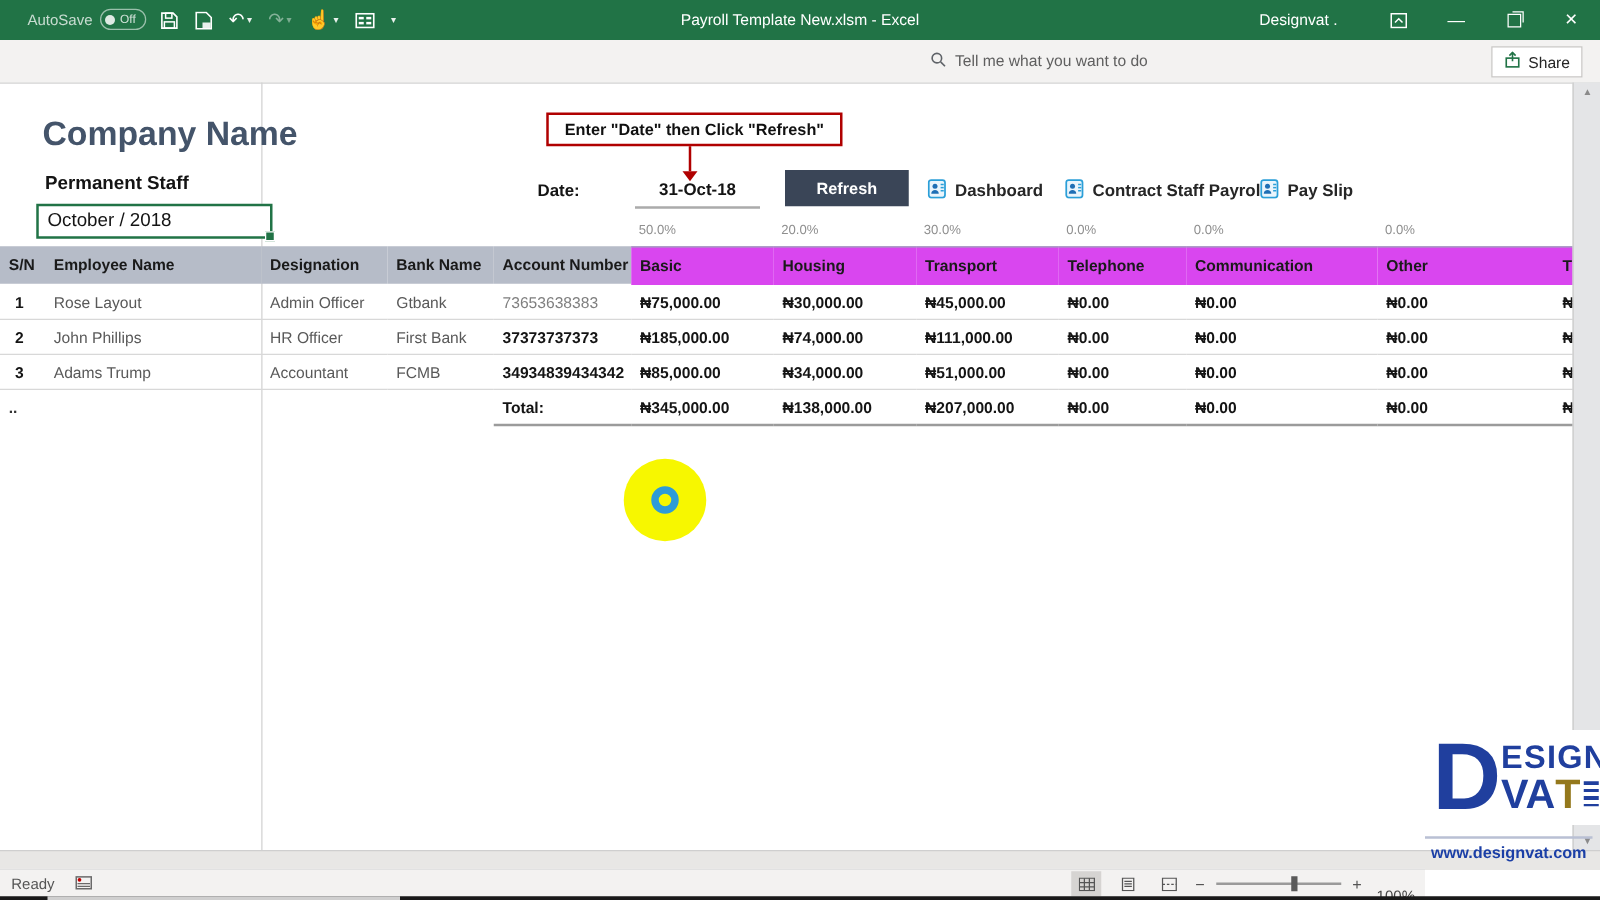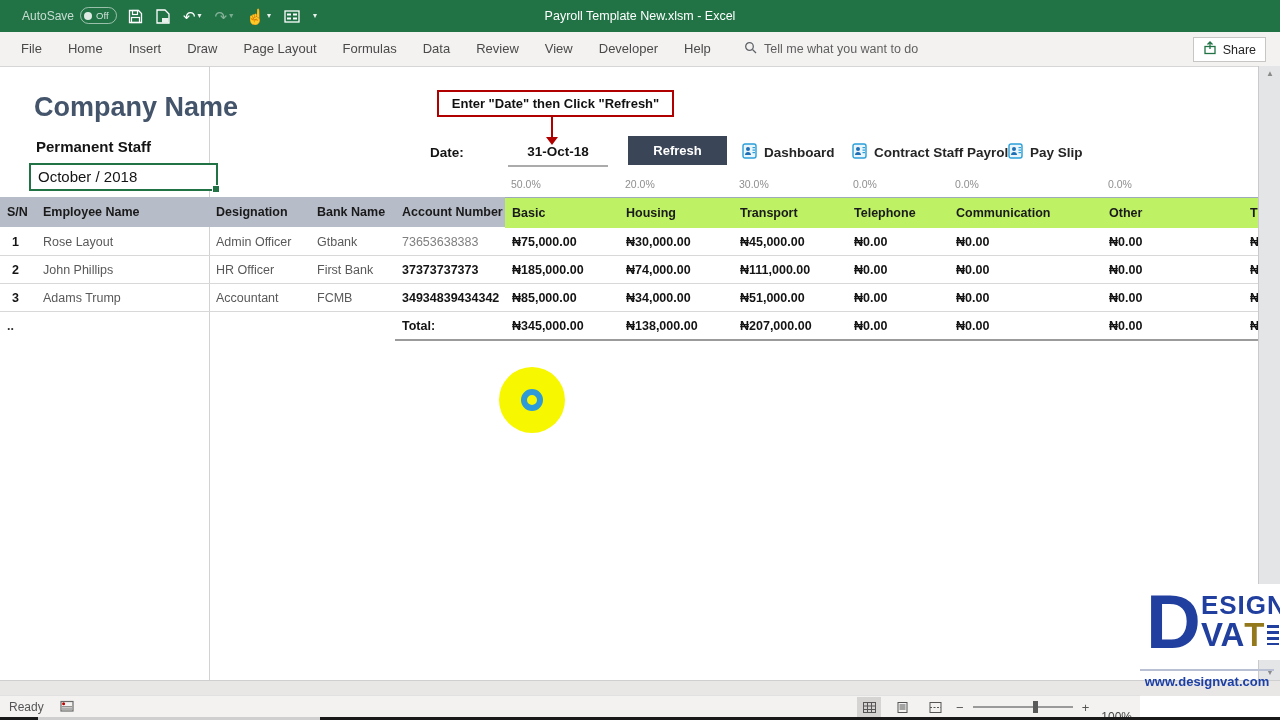--- a/index.html
+++ b/index.html
@@ -54,21 +54,21 @@
 
   
   .tgrid{position:absolute;left:0;width:1280px;display:grid;
          grid-template-columns:36px 173px 101px 85px 110px 114px 114px 114px 102px 153px 146px 32px;}
   #percent-row{top:176px;}
   .pcell{font-size:10.5px;color:#8f8f8f;padding-left:6px;height:16px;line-height:16px;}
   #payroll-table{top:197px;}
   .hcell{font-weight:700;font-size:12.5px;color:#1a1a1a;display:flex;align-items:center;
          padding-left:7px;height:30px;white-space:nowrap;overflow:hidden;}
   .hl{background:#b6bcc8;}
-  .hr{background:#bef264;border-top:1px solid #9dabb9;}
+  .hr{background:#d946ef;border-top:1px solid #9dabb9;}
   .tcell,.fcell{font-size:12.5px;display:flex;align-items:center;padding-left:7px;height:27px;
          border-bottom:1px solid #d8d8d8;color:#141414;white-space:nowrap;overflow:hidden;}
   .tcell.col0{padding-left:12px;font-weight:700;}
   .tcell.col1,.tcell.col2,.tcell.col3{color:#595959;}
   .tcell.col4{font-weight:700;}
   .tcell.trow0.col4{color:#7f7f7f;font-weight:400;}
   .tcell.col5,.tcell.col6,.tcell.col7,.tcell.col8,.tcell.col9,.tcell.col10,.tcell.col11{font-weight:700;}
   .col11{padding-left:2px;}
   .fcell{border-bottom:none;}
   .fcell.col0{font-weight:700;color:#333;}
@@ -144,36 +144,37 @@
             <rect x="1" y="1" width="14" height="11" fill="none" stroke="#fff" stroke-width="1.3"></rect>
             <rect x="3" y="3.5" width="4" height="2" fill="#fff"></rect>
             <rect x="9" y="3.5" width="4" height="2" fill="#fff"></rect>
             <rect x="3" y="7.5" width="4" height="2" fill="#fff"></rect>
             <rect x="9" y="7.5" width="4" height="2" fill="#fff"></rect>
           </svg>
         </span>
       <span class="g caret">▾</span>
     </div>
     <div class="tb-title">Payroll Template New.xlsm  -  Excel</div>
+    <div class="tb-right">
+      <span class="tb-user">Designvat .</span>
+      <span class="winbtn">
+          <svg width="14" height="13" viewBox="0 0 14 13">
+            <rect x="1" y="1" width="12" height="11" fill="none" stroke="#fff" stroke-width="1.2"></rect>
+            <path d="M4 8l3-3 3 3" stroke="#fff" fill="none" stroke-width="1.2"></path>
+          </svg>
+        </span>
+      <span class="winbtn">—</span>
+      <span class="winbtn">
+          <span class="restore-box"></span>
+        </span>
+      <span class="winbtn" style="font-size:17px;">×</span>
+    </div>
   </div>
 
   <div class="ribbon">
-    <div class="rtabs" id="ribbon-tabs">
-        <div class="rtab">File</div>
-        <div class="rtab">Home</div>
-        <div class="rtab">Insert</div>
-        <div class="rtab">Draw</div>
-        <div class="rtab">Page Layout</div>
-        <div class="rtab">Formulas</div>
-        <div class="rtab">Data</div>
-        <div class="rtab">Review</div>
-        <div class="rtab">View</div>
-        <div class="rtab">Developer</div>
-        <div class="rtab">Help</div>
-      </div>
     <div class="tellme">
       <span><svg width="13" height="13" viewBox="0 0 13 13">
             <circle cx="5.5" cy="5.5" r="3.8" fill="none" stroke="#5f6368" stroke-width="1.3"></circle>
             <path d="M8.5 8.5l3.5 3.5" stroke="#5f6368" stroke-width="1.3"></path>
           </svg></span>
       <span>Tell me what you want to do</span>
     </div>
     <div class="share">
       <span><svg width="14" height="14" viewBox="0 0 14 14">
             <rect x="2" y="5.5" width="10" height="7" fill="none" stroke="#217346" stroke-width="1.3"></rect>

